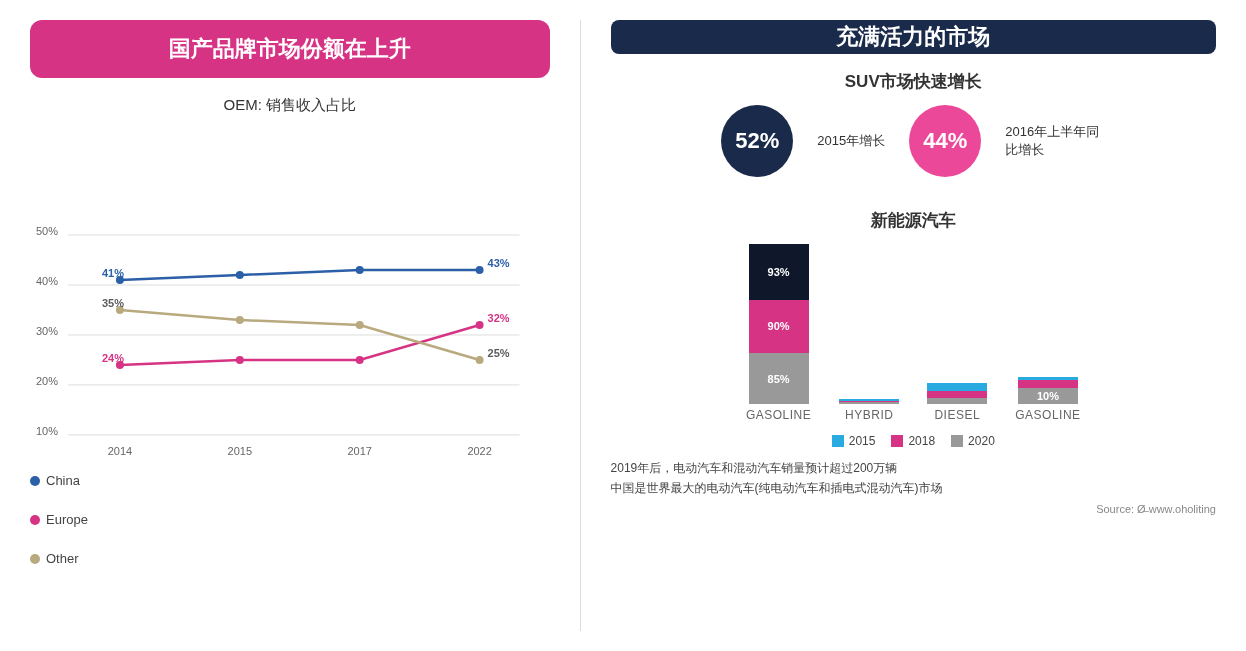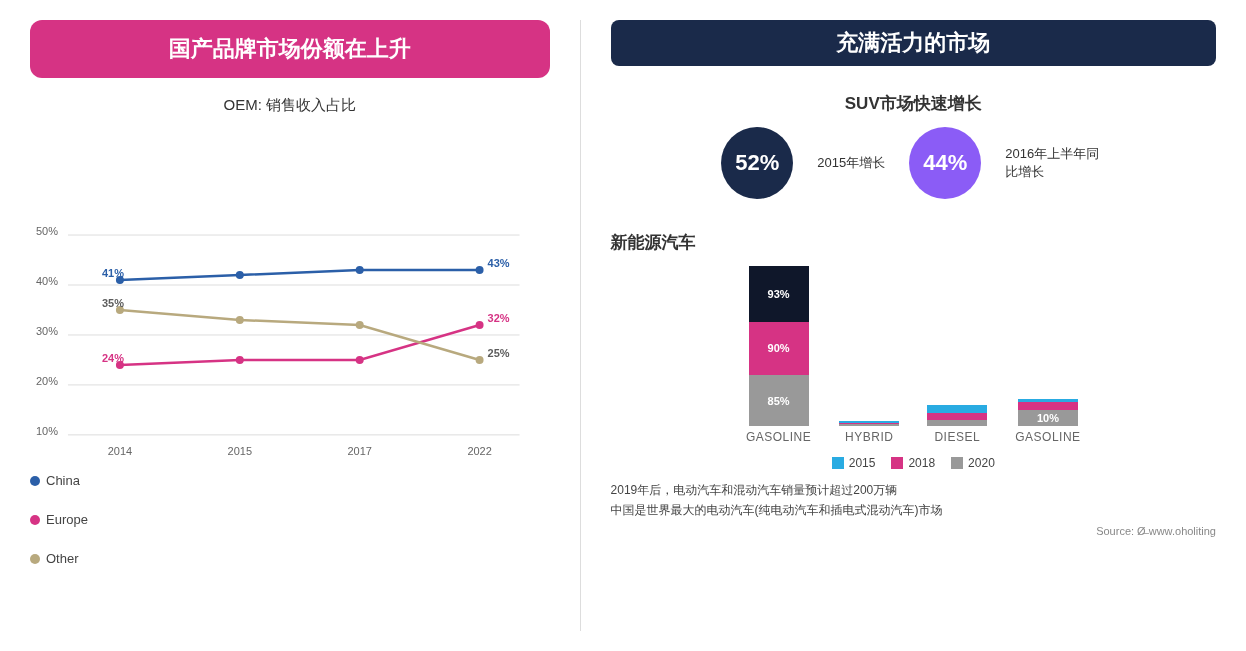--- a/index.html
+++ b/index.html
@@ -30,25 +30,25 @@
       padding: 14px 20px;
       border-radius: 12px;
       font-size: 22px;
       font-weight: bold;
       margin-bottom: 18px;
     }
     .title-box-navy {
       background: #1a2a4a;
       color: #fff;
       text-align: center;
-      padding: 8px 20px;
+      padding: 2px 20px;
       border-radius: 8px;
       font-size: 22px;
       font-weight: bold;
-      margin-bottom: 26px;
+      margin-bottom: 16px;
     }
     .chart-subtitle {
       text-align: center;
       font-size: 15px;
       color: #333;
       margin-bottom: 10px;
     }
     .line-chart-container {
       position: relative;
       width: 100%;
@@ -100,30 +100,30 @@
       border-radius: 50%;
       width: 72px;
       height: 72px;
       display: flex;
       align-items: center;
       justify-content: center;
       font-size: 22px;
       font-weight: bold;
     }
     .badge-circle.lighter {
-      background: #8b5cf6;
+      background: #ec4899;
     }
     .badge-text {
       font-size: 13px;
       color: #333;
       max-width: 100px;
       line-height: 1.4;
     }
     .new-energy-title {
-      text-align: left;
+      text-align: center;
       font-size: 17px;
       color: #333;
       font-weight: bold;
       margin-bottom: 10px;
     }
     .bar-chart-area {
       display: flex;
       flex-direction: column;
       align-items: center;
     }

